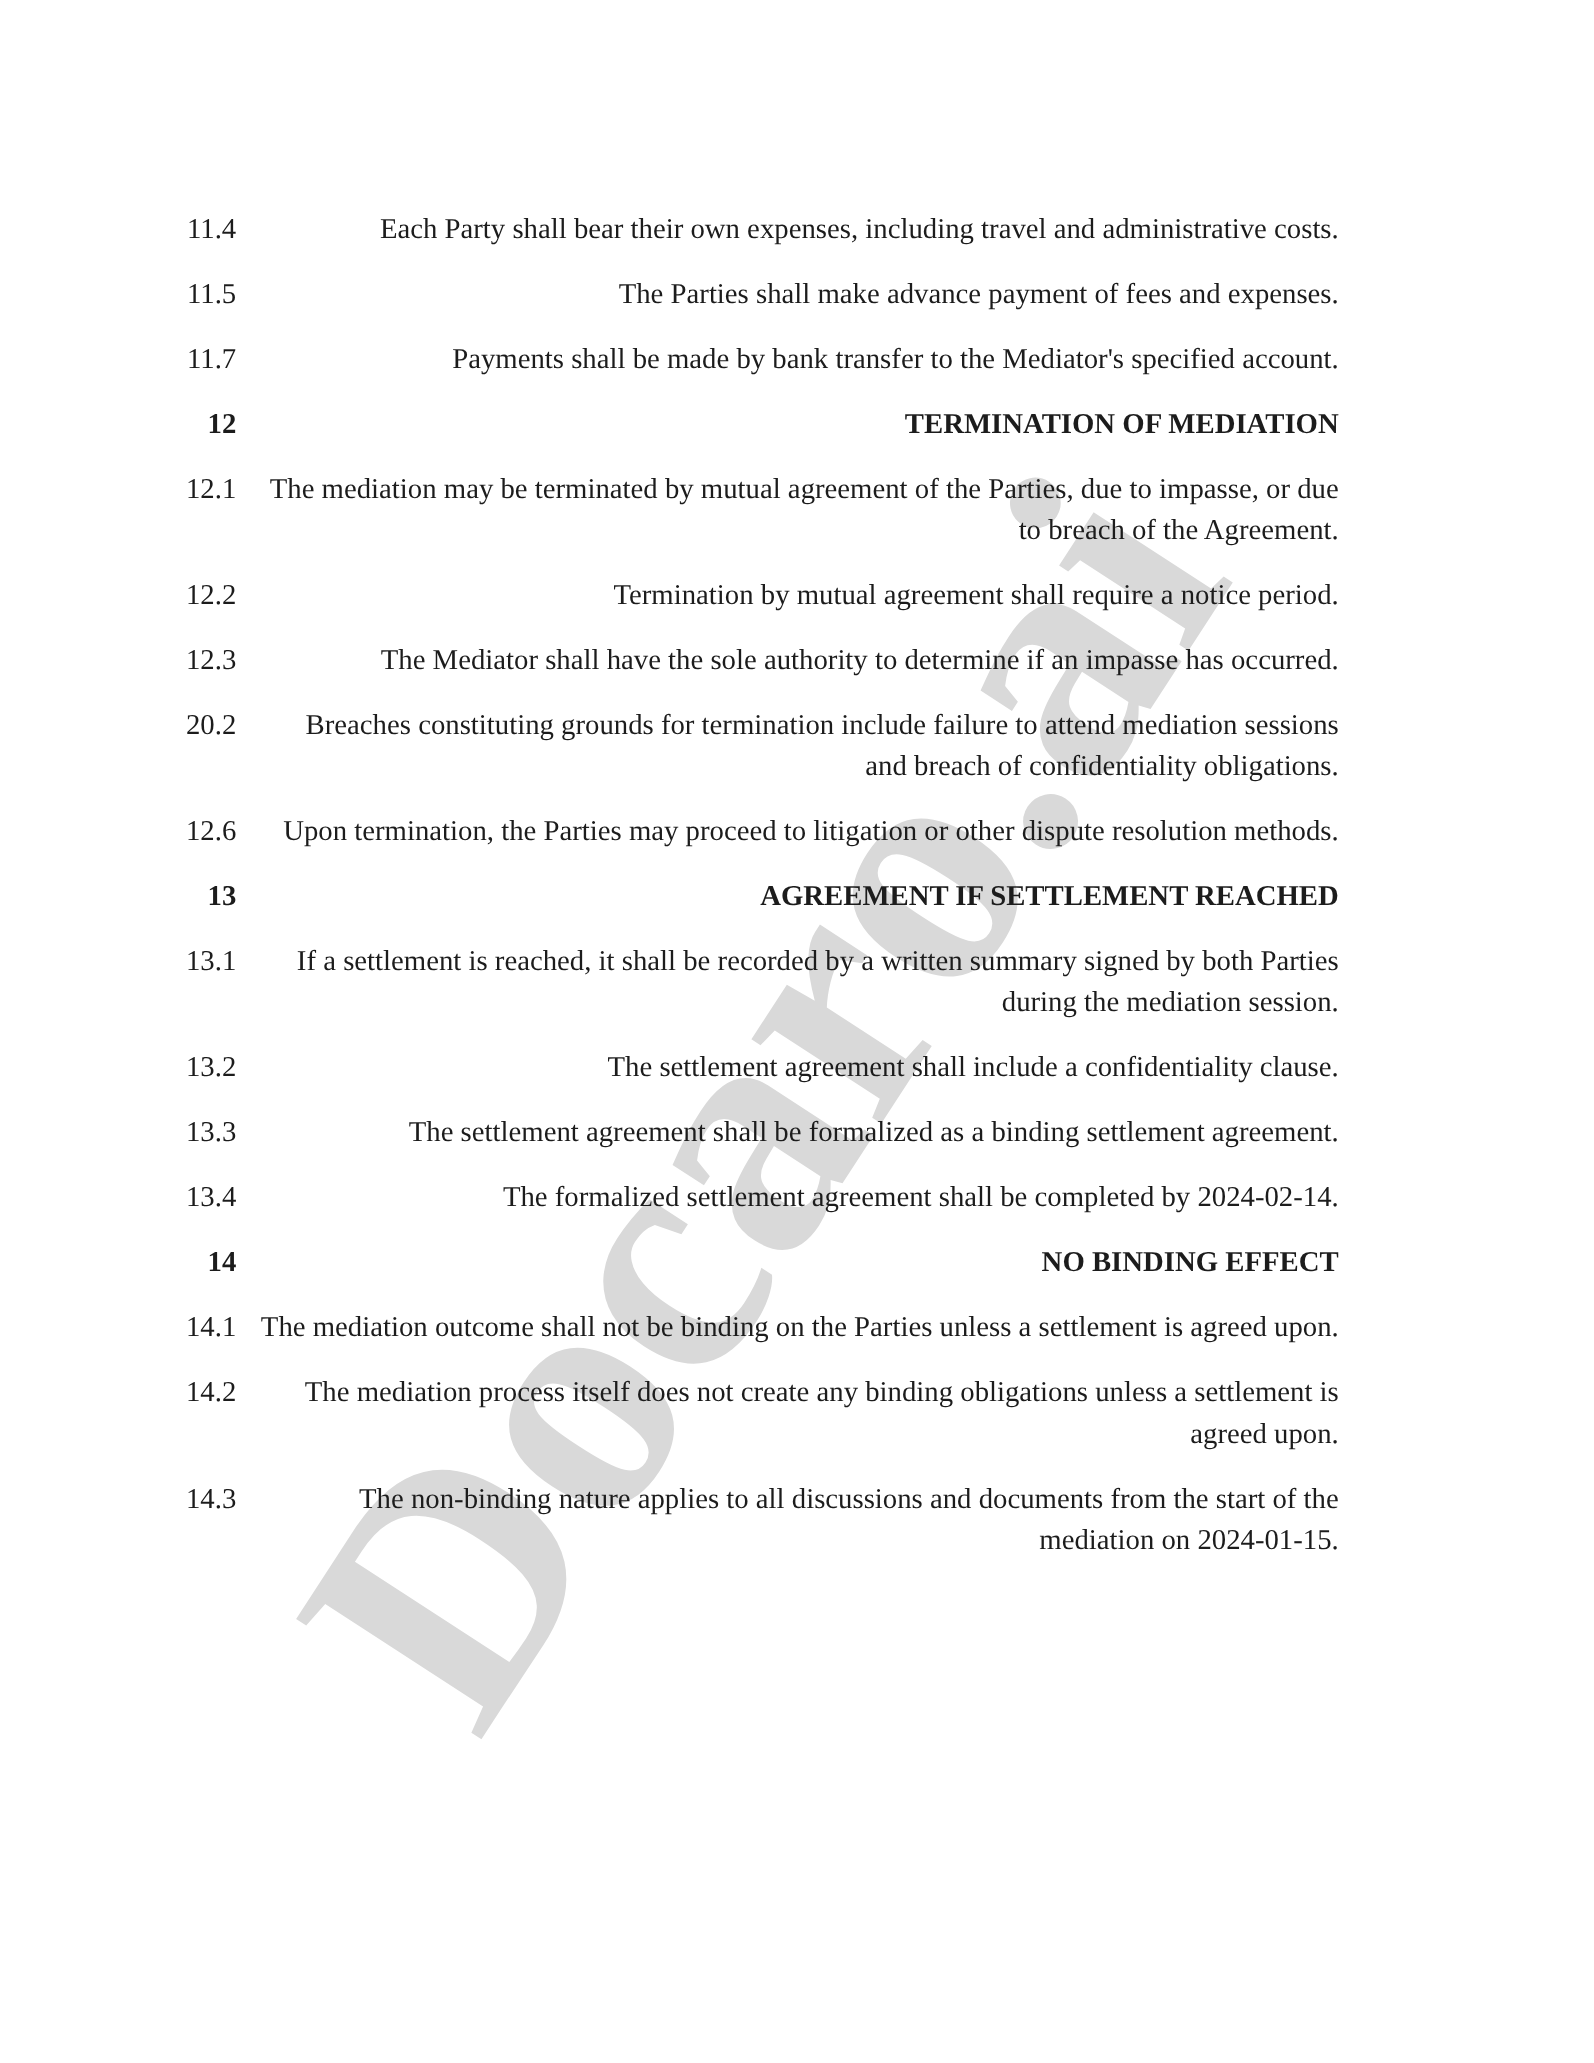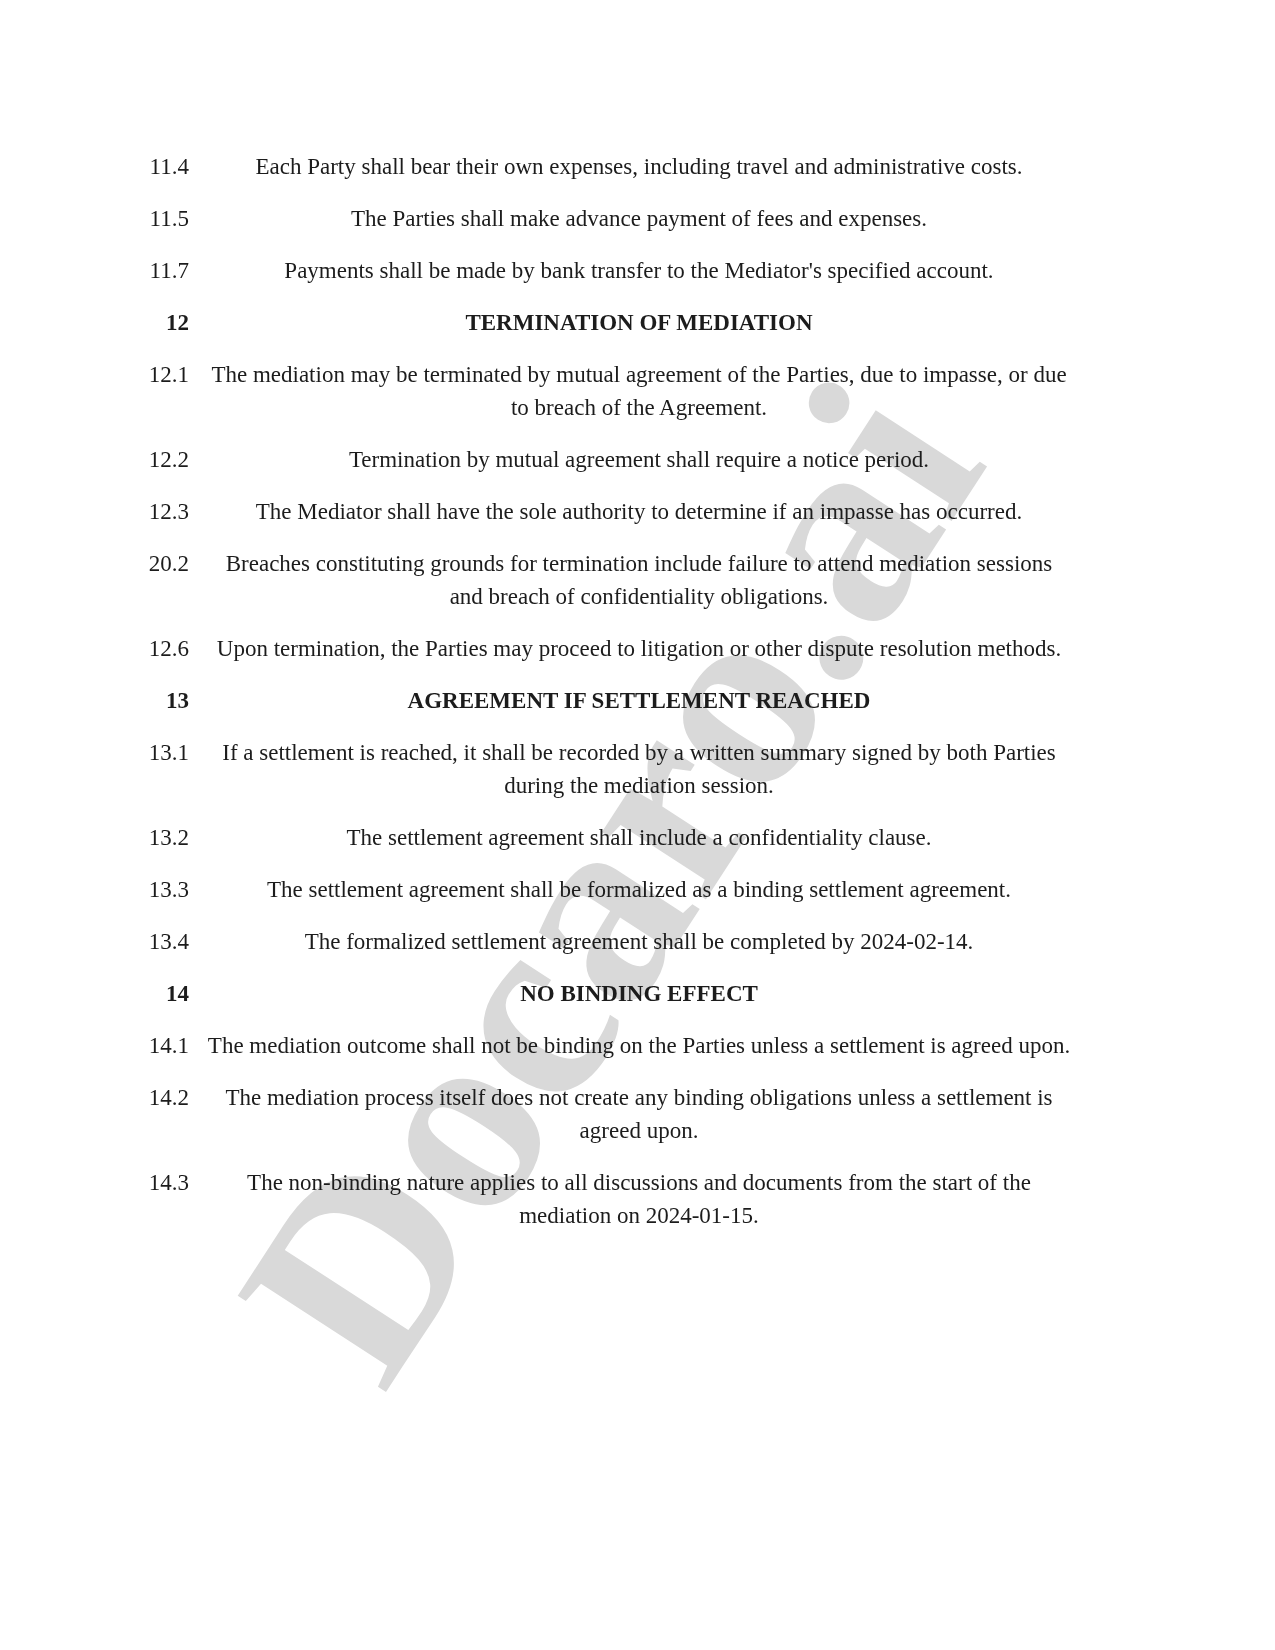--- a/index.html
+++ b/index.html
@@ -26,21 +26,21 @@
     font-size: 270px;
     line-height: 1;
     color: #d9d9d9;
     white-space: nowrap;
     z-index: 0;
     user-select: none;
   }
   .content {
     position: absolute;
     left: 125px;
-    top: 150px;
+    top: 166px;
     width: 946px;
     z-index: 1;
   }
   .clause, .heading {
     display: flex;
     font-size: 23px;
     line-height: 33px;
     margin: 0 0 19px 0;
   }
   .heading {
@@ -49,21 +49,21 @@
   .num {
     flex: 0 0 64px;
     width: 64px;
     padding-right: 18px;
     text-align: right;
     white-space: nowrap;
   }
   .txt {
     width: 864px;
     max-width: 864px;
-    text-align: center;
+    text-align: right;
   }
 </style>
 </head>
 <body>
 
 <div class="page" style="color: rgb(28, 28, 28); background: rgb(255, 255, 255);">
   <div class="watermark" style="color: rgb(217, 217, 217);">Docaro.ai</div>
   <div class="content" id="content">
   <div class="clause">
     <span class="num">11.4</span>

